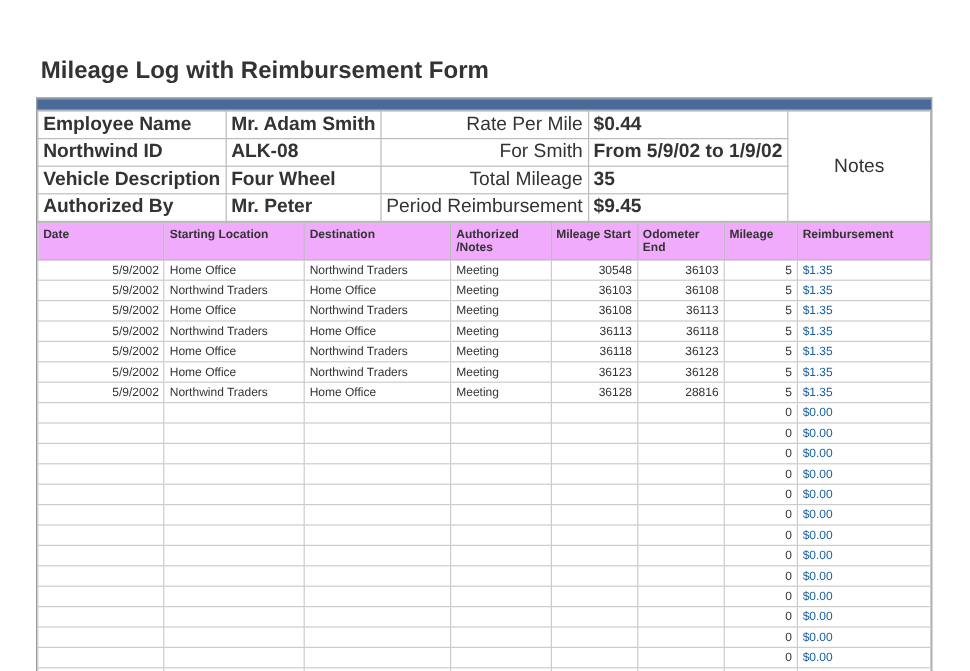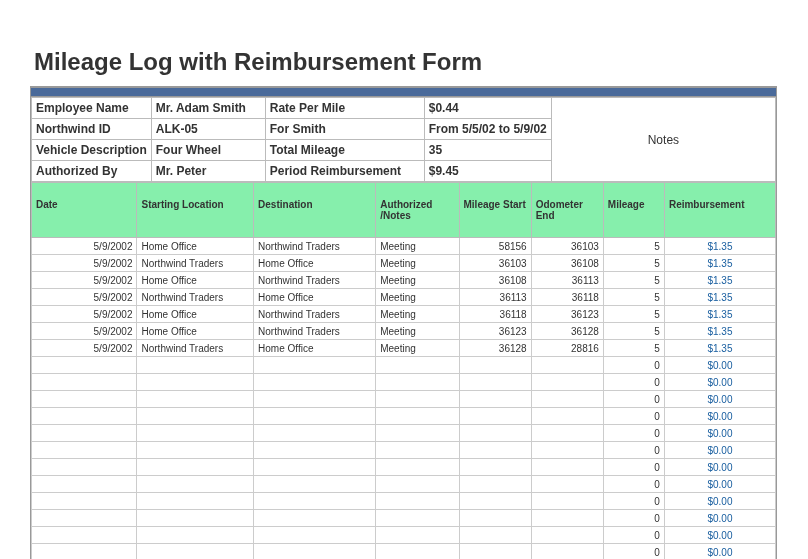--- a/index.html
+++ b/index.html
@@ -8,83 +8,84 @@
     font-family: Verdana, Geneva, sans-serif;
     font-size: 11px;
     color: #333;
     background: #fff;
   }
   .sheet {
     border: 1px solid #999;
     width: 745px;
   }
   .title {
-    font-size: 24px;
+    font-size: 20px;
     font-weight: bold;
     color: #333;
     padding: 8px 4px 10px 4px;
   }
   .bluebar {
     height: 8px;
     background: #4a6a9a;
     border-top: 1px solid #999;
     border-bottom: 1px solid #999;
   }
   table.meta {
     border-collapse: collapse;
     width: 100%;
   }
   table.meta td {
     border: 1px solid #bbb;
     padding: 2px 4px;
     height: 16px;
     white-space: nowrap;
-    font-size: 12px;
+    font-size: 16px;
   }
   table.meta td.lbl {
     font-weight: bold;
     width: 110px;
   }
   table.meta td.rlbl {
-    font-weight: bold;
+    font-weight: normal;
+    text-align: right;
     width: 150px;
   }
   table.meta td.val {
     width: 105px;
     font-weight: bold;
   }
   table.meta td.notes {
     text-align: center;
     border-left: none;
     border-right: 1px solid #bbb;
   }
   table.grid {
     border-collapse: collapse;
     width: 100%;
     table-layout: fixed;
   }
   table.grid th {
-    background: #86efac;
+    background: #f0abfc;
     font-weight: bold;
     font-size: 10px;
     text-align: left;
-    padding: 16px 4px;
+    padding: 4px 4px;
     border: 1px solid #bbb;
     vertical-align: top;
   }
   table.grid td {
     border: 1px solid #ccc;
     padding: 1px 4px;
     height: 14px;
     font-size: 10px;
     white-space: nowrap;
     overflow: hidden;
   }
   .num { text-align: right; }
-  .reimb { text-align: center; color: #1a5fa0; }
+  .reimb { text-align: left; color: #1a5fa0; }
   col.c-date { width: 95px; }
   col.c-start { width: 105px; }
   col.c-dest { width: 110px; }
   col.c-desc { width: 75px; }
   col.c-ostart { width: 65px; }
   col.c-oend { width: 65px; }
   col.c-mile { width: 55px; }
   col.c-reimb { width: 100px; }
 </style>
 </head>
@@ -99,23 +100,23 @@
     <tbody>
         <tr>
       <td class="lbl">Employee Name</td>
       <td class="val">Mr. Adam Smith</td>
       <td class="rlbl">Rate Per Mile</td>
       <td class="val">$0.44</td>
       <td class="notes" rowspan="4" colspan="2">Notes</td>
     </tr>
     <tr>
       <td class="lbl">Northwind ID</td>
-      <td class="val">ALK-05</td>
+      <td class="val">ALK-08</td>
       <td class="rlbl">For Smith</td>
-      <td class="val">From 5/5/02 to 5/9/02</td>
+      <td class="val">From 5/9/02 to 1/9/02</td>
     </tr>
     <tr>
       <td class="lbl">Vehicle Description</td>
       <td class="val">Four Wheel</td>
       <td class="rlbl">Total Mileage</td>
       <td class="val">35</td>
     </tr>
     <tr>
       <td class="lbl">Authorized By</td>
       <td class="val">Mr. Peter</td>
@@ -147,21 +148,21 @@
         <th>Mileage</th>
         <th>Reimbursement</th>
       </tr>
     </thead>
     <tbody id="grid-body">
         <tr>
           <td class="num">5/9/2002</td>
           <td>Home Office</td>
           <td>Northwind Traders</td>
           <td>Meeting</td>
-          <td class="num">58156</td>
+          <td class="num">30548</td>
           <td class="num">36103</td>
           <td class="num">5</td>
           <td class="reimb">$1.35</td>
         </tr>
         <tr>
           <td class="num">5/9/2002</td>
           <td>Northwind Traders</td>
           <td>Home Office</td>
           <td>Meeting</td>
           <td class="num">36103</td>

